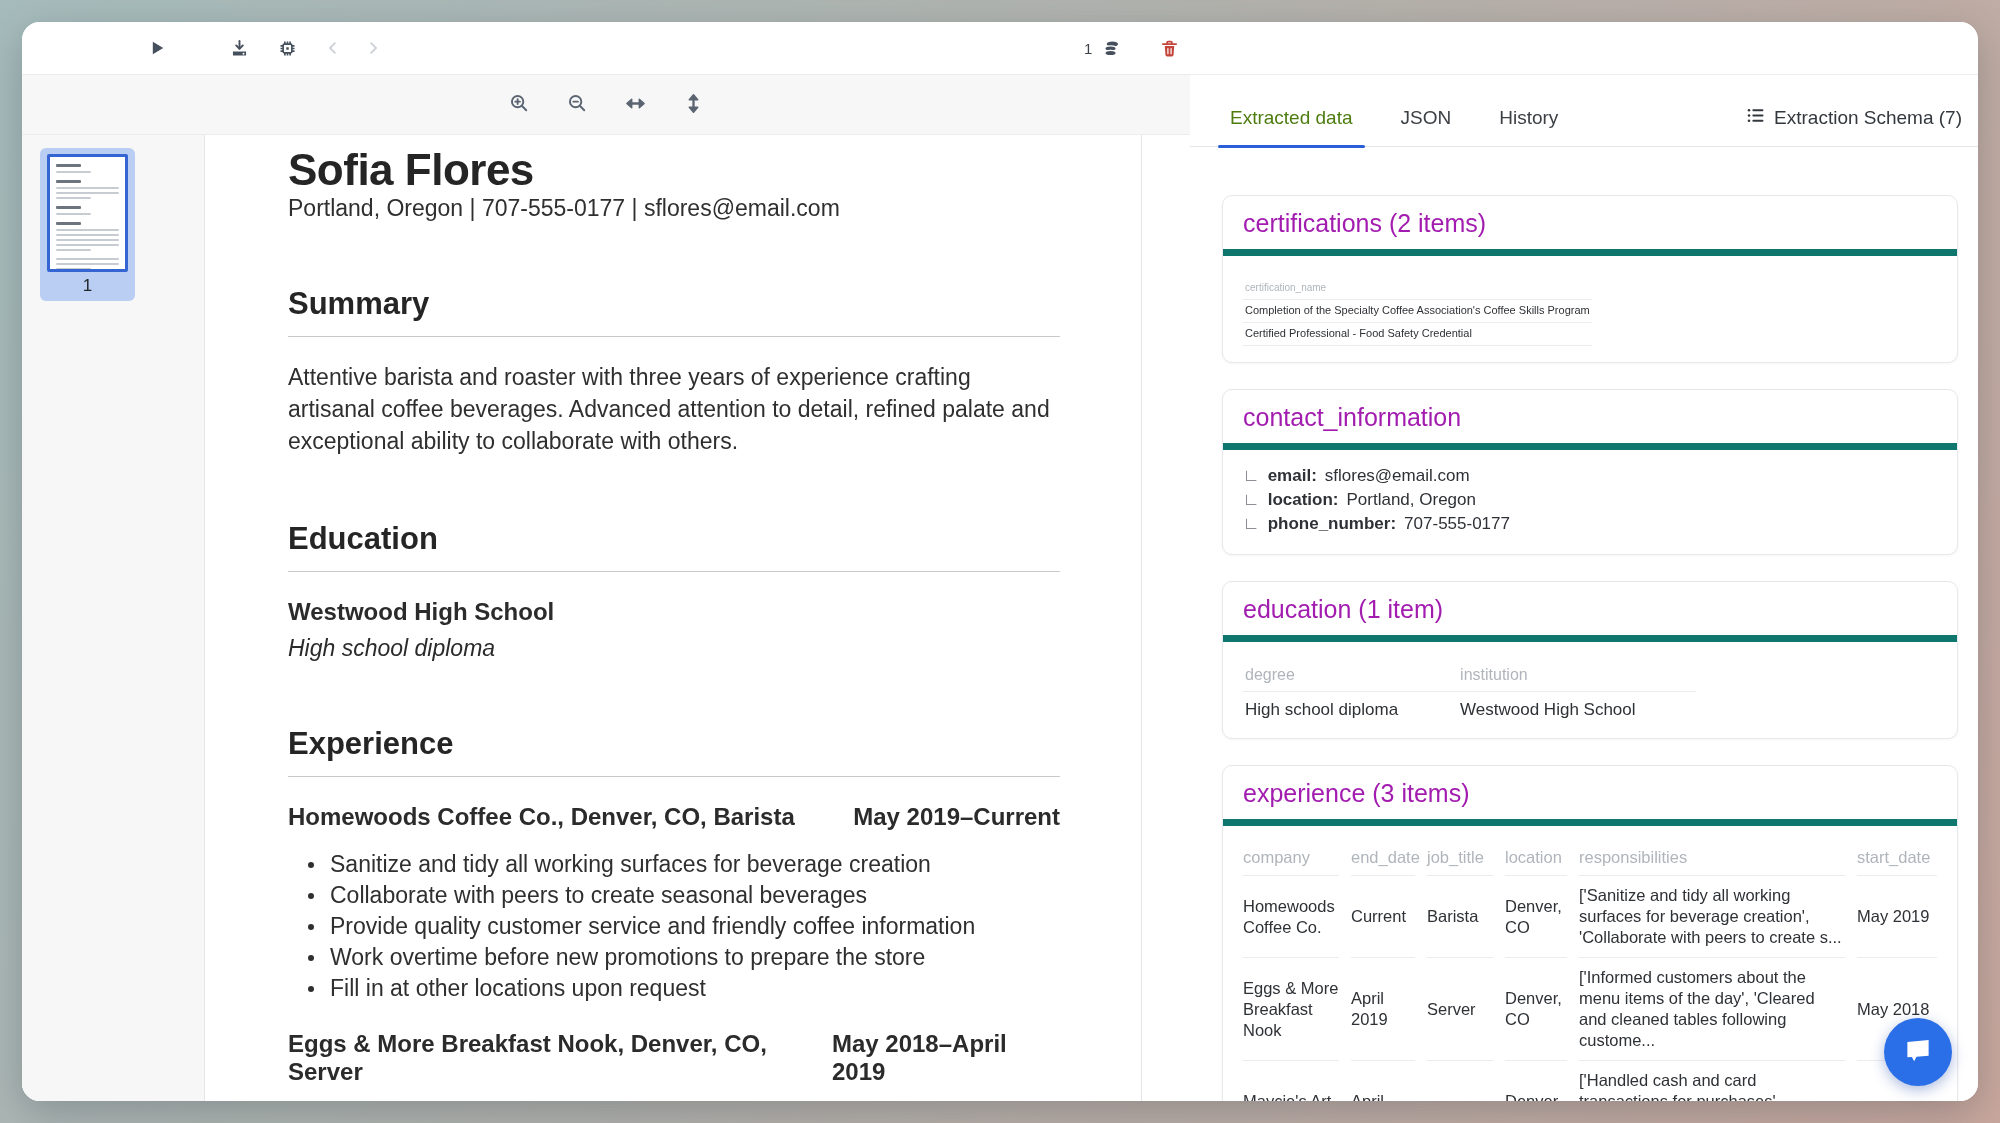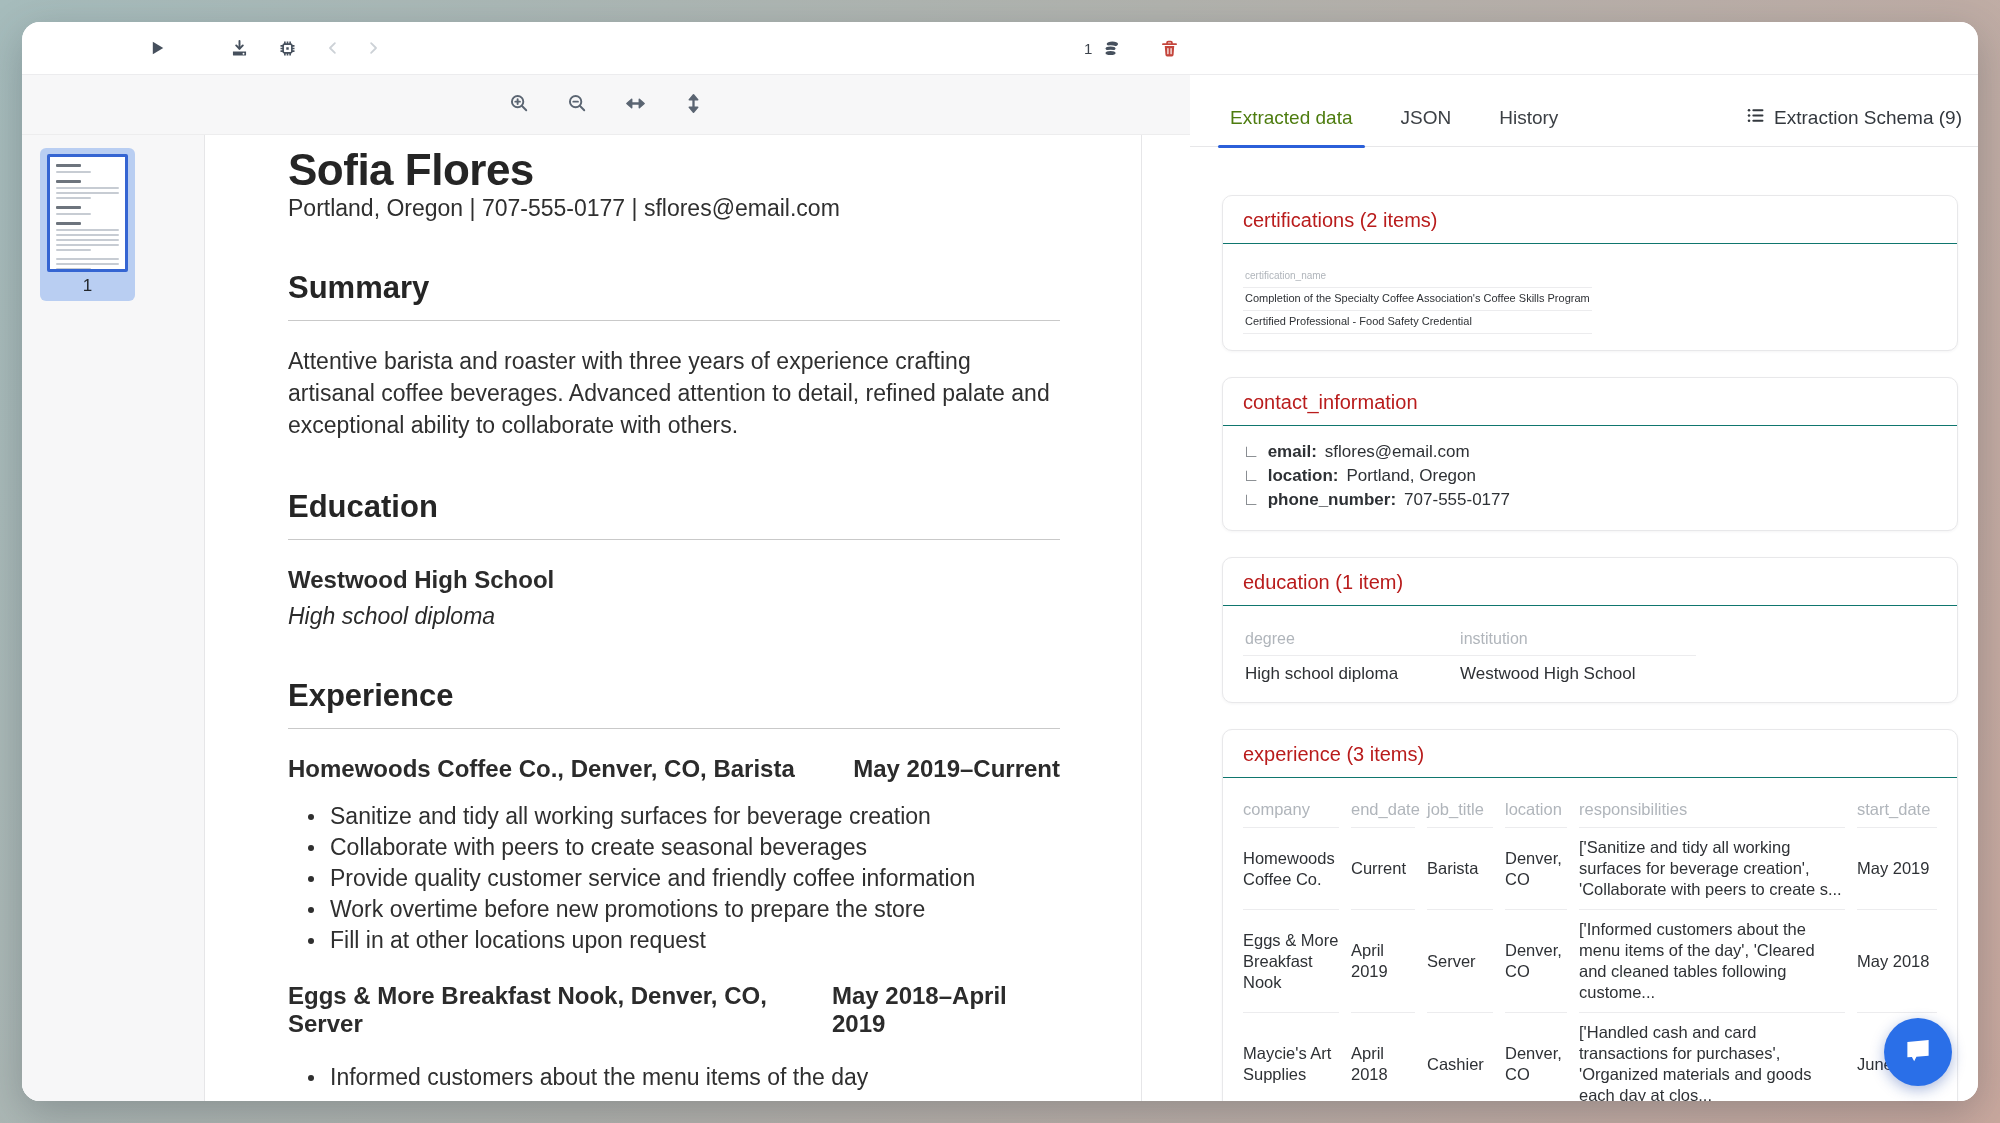--- a/index.html
+++ b/index.html
@@ -43,21 +43,21 @@
   .tp-line.h { background:#6d747d; height:3px; width:40%; margin-bottom:4px; }
   .tp-line.s { width:55%; }
   .tp-gap { height:4px; }
   .thumb-num { text-align:center; font-size:17px; color:#23272c; padding:4px 0 3px; }
 
   .doc-surface { flex:1; position:relative; background:#fff; overflow:hidden; }
   .doc-gutter { position:absolute; top:0; right:0; bottom:0; width:49px; background:#fff; border-left:1px solid #e6e6e8; }
   .doc-content { position:absolute; left:83px; top:10px; width:772px; color:#2b2b2b; }
   .doc-name { font-size:44px; font-weight:bold; letter-spacing:-.5px; color:#252525; }
   .doc-contact { font-size:23px; color:#2f2f2f; }
-  .doc-h2 { font-size:31px; font-weight:bold; color:#252525; margin-top:48px; }
+  .doc-h2 { font-size:31px; font-weight:bold; color:#252525; margin-top:64px; }
   .doc-hr { border:none; border-top:1px solid #c9c9c9; margin-top:14px; }
   .doc-p { font-size:23px; line-height:32px; margin-top:24px; color:#2f2f2f; }
   .doc-school { font-size:24px; font-weight:bold; margin-top:26px; }
   .doc-degree { font-size:23px; font-style:italic; margin-top:9px; }
   .job-row { display:flex; justify-content:space-between; margin-top:26px; font-size:24px; font-weight:bold; }
   .doc-ul { list-style:none; margin-top:18px; }
   .doc-ul li { position:relative; padding-left:42px; font-size:23px; line-height:31px; color:#2f2f2f; }
   .doc-ul li::before { content:""; position:absolute; left:20px; top:13px; width:6px; height:6px; border-radius:50%; background:#2f2f2f; }
   .doc-ul.j2 { margin-top:24px; }
 
@@ -69,21 +69,21 @@
     font-size:19px; color:#3c4045; cursor:pointer; }
   .tab.active { color:#4d7c0f; }
   .tab.active::after { content:""; position:absolute; left:-4px; right:-4px; bottom:-1px; height:3px; background:#2b5fd9; border-radius:2px; }
   .schema-btn { margin-left:auto; display:flex; align-items:center; gap:8px; background:none; border:none;
     cursor:pointer; font-size:19px; color:#33383e; font-family:inherit; height:58px; }
   .schema-btn svg { color:#33383e; }
 
   .panel-scroll { flex:1; overflow:hidden; padding:48px 20px 0 32px; }
   .card { background:#fff; border:1px solid #e8e8ea; border-radius:10px; box-shadow:0 1px 3px rgba(30,40,50,.05);
     margin-bottom:26px; }
-  .card-title { font-size:20px; color:#b91c1c; padding:13px 20px 11px; border-bottom:1px solid #0f766e; }
+  .card-title { font-size:25px; color:#a21caf; padding:13px 20px 11px; border-bottom:7px solid #0f766e; }
   .card-body { padding:22px 20px 16px; }
   .lbl { color:#b0b5bb; font-size:10px; }
   .val { color:#2e3135; font-size:11px; }
 
   .cert-table { display:table; }
   .cert-table > div { display:table-row; }
   .cert-cell { display:table-cell; padding:4px 2px 6px; border-bottom:1px solid #ececee; }
 
   .kv-row { display:flex; gap:8px; font-size:17px; line-height:24px; color:#2e3135; }
   .kv-branch { color:#6b7076; }
@@ -296,21 +296,21 @@
             <span>
               <svg width="21" height="21" viewBox="0 0 24 24" fill="currentColor" stroke="currentColor" stroke-width="2.2" stroke-linecap="round">
                 <circle cx="4.6" cy="6" r="1.5" stroke="none"></circle>
                   <path d="M9.5 6H20"></path>
                 <circle cx="4.6" cy="12" r="1.5" stroke="none"></circle>
                   <path d="M9.5 12H20"></path>
                 <circle cx="4.6" cy="18" r="1.5" stroke="none"></circle>
                   <path d="M9.5 18H20"></path>
               </svg>
             </span>
-            <span>Extraction Schema (9)</span>
+            <span>Extraction Schema (7)</span>
           </button>
         </div>
 
         <div class="panel-scroll">
 
           <div class="card">
             <div class="card-title">certifications (2 items)</div>
             <div class="card-body">
               <div class="cert-table">
                 <div>

